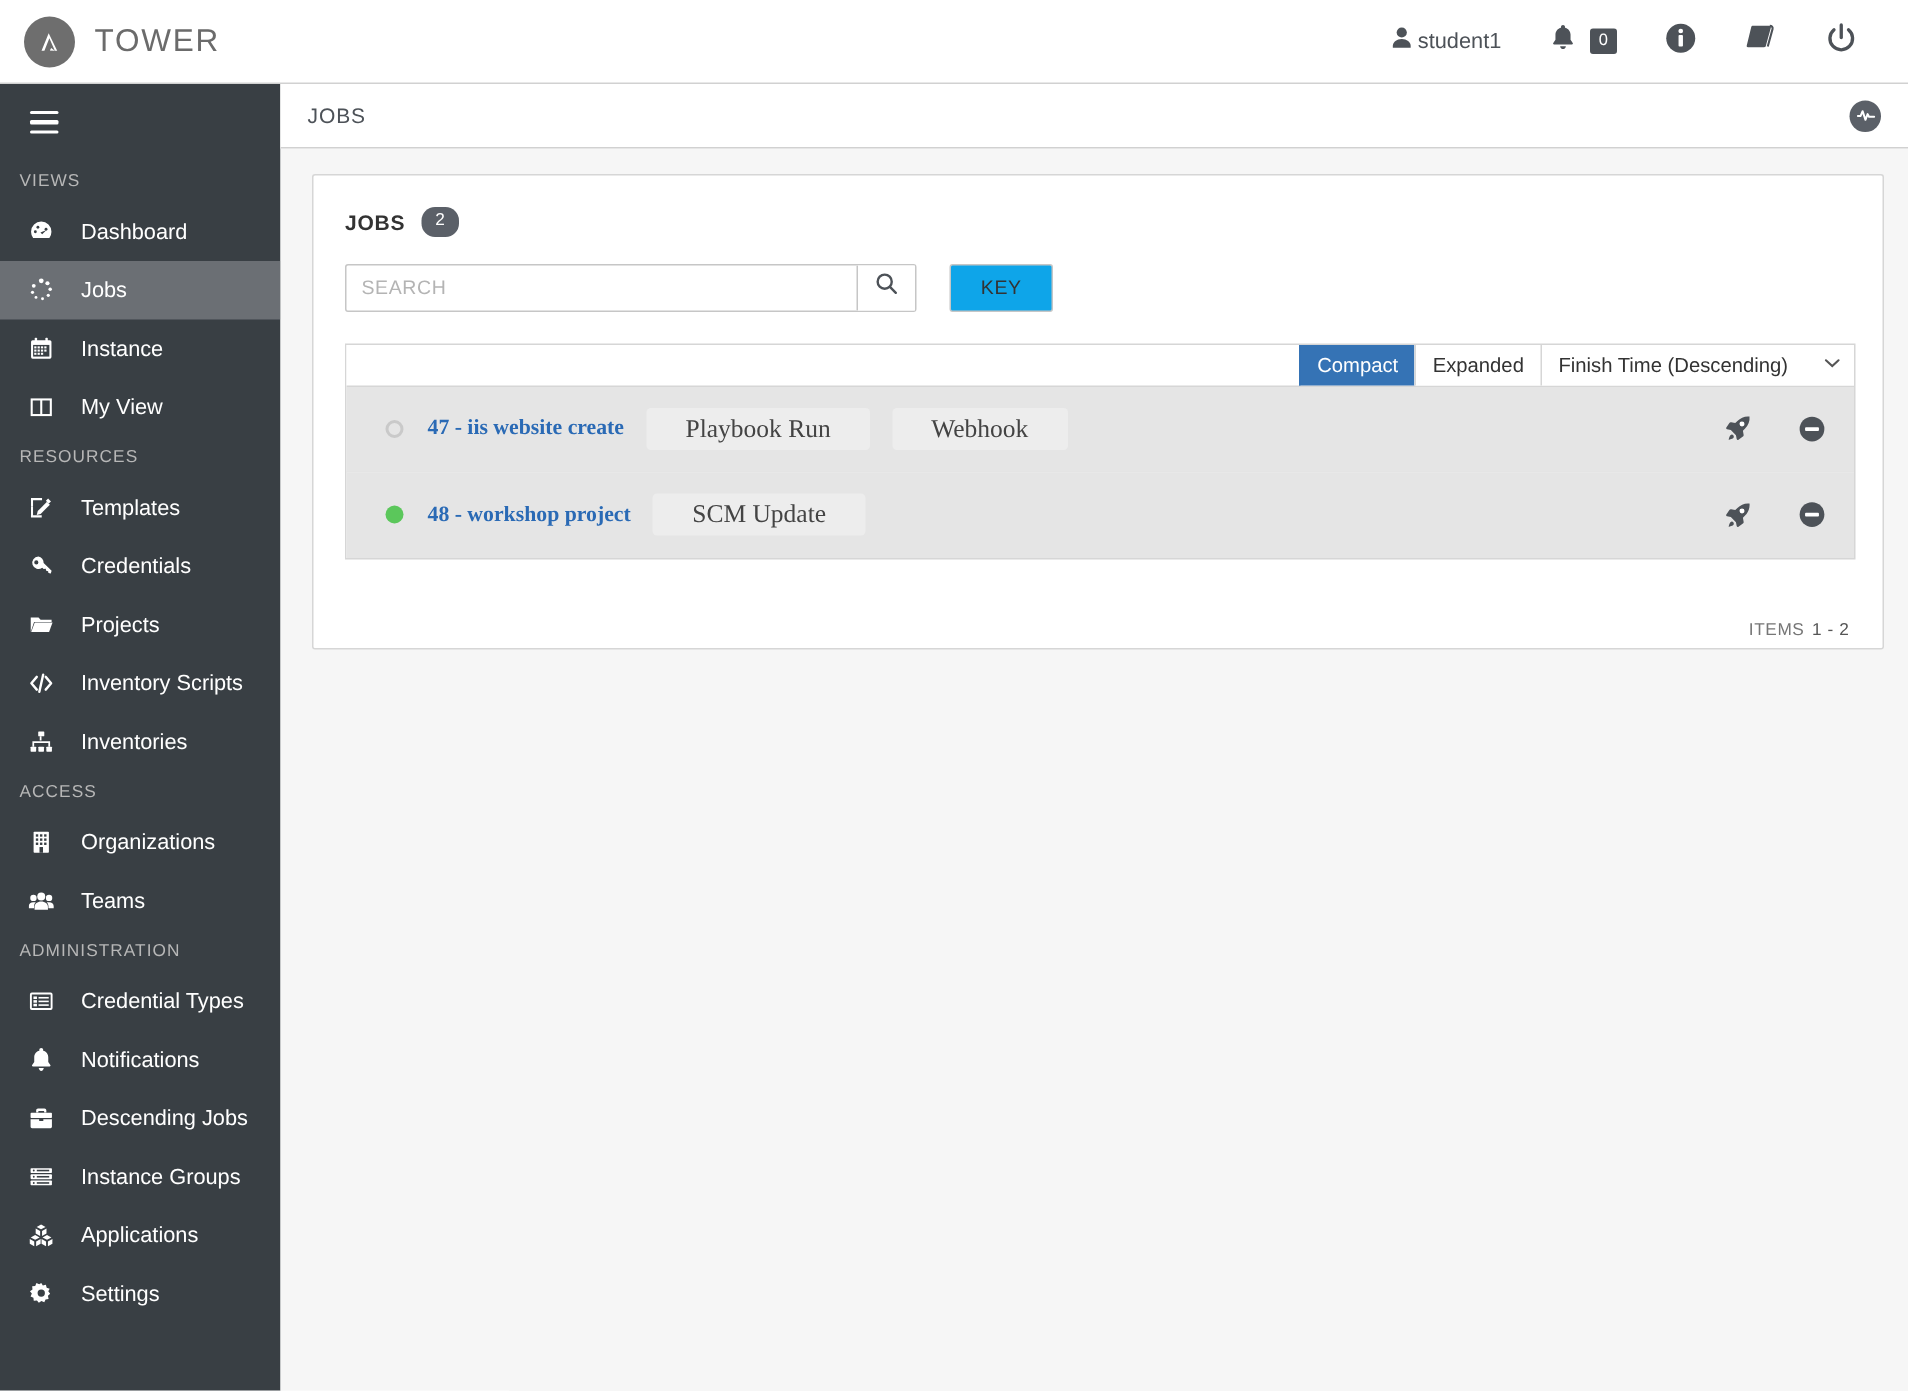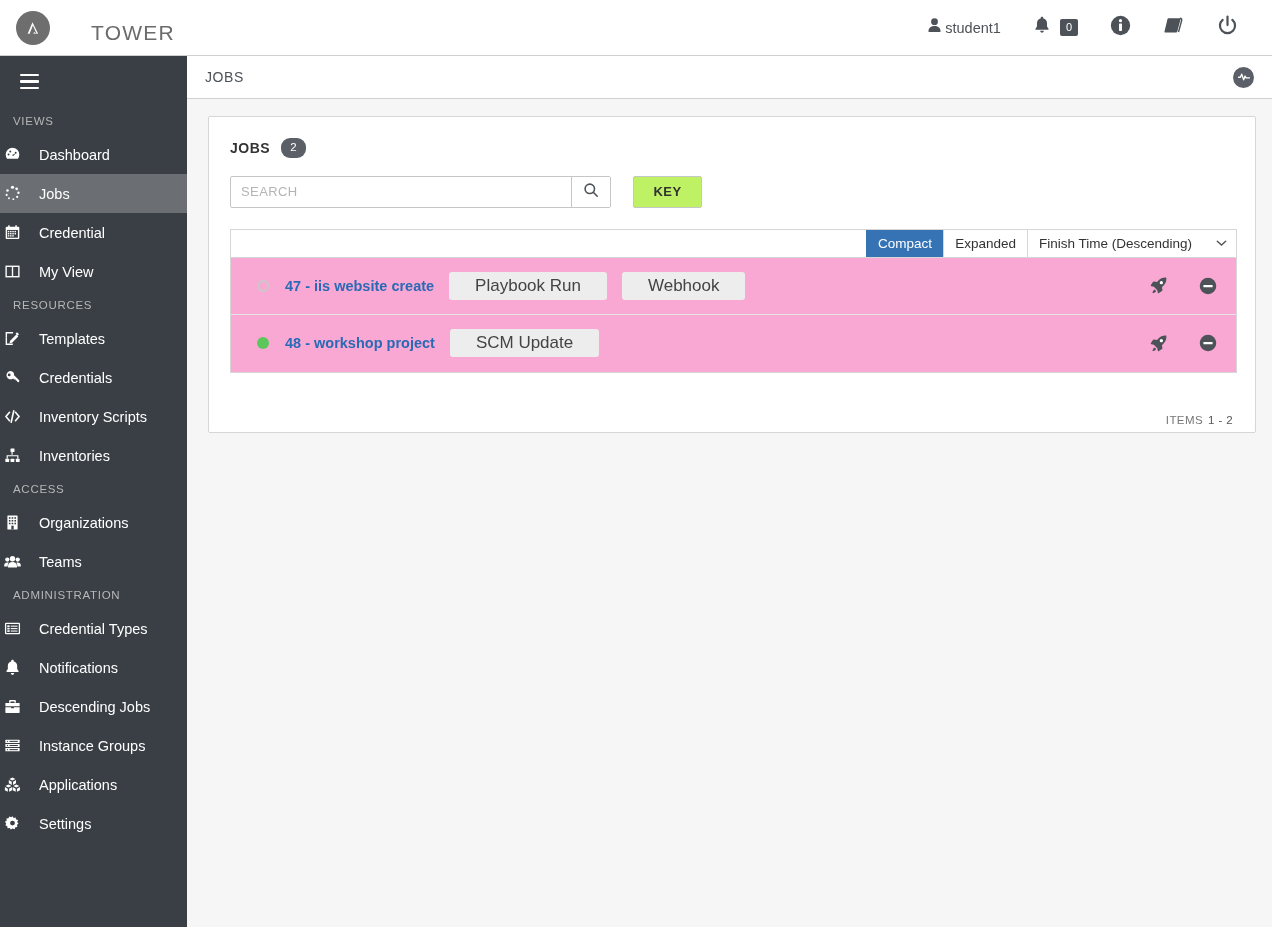--- a/index.html
+++ b/index.html
@@ -12,21 +12,21 @@
   }
 
   
   #top-header {
     position: absolute; top: 0; left: 0;
     width: 1272px; height: 56px;
     background: #ffffff;
     border-bottom: 1px solid #d1d1d1;
     display: flex; align-items: center;
   }
-  .brand { display: flex; align-items: flex-end; margin-left: 16px; gap: 28px; }
+  .brand { display: flex; align-items: center; margin-left: 16px; }
   .brand-logo {
     width: 34px; height: 34px; border-radius: 50%;
     background: #6e6e6e;
     display: flex; align-items: center; justify-content: center;
   }
   .brand-logo svg { display: block; }
   .brand-text {
     margin-left: 13px; font-size: 21px; letter-spacing: 1.2px;
     color: #6b6b6b; font-weight: 400;
   }
@@ -60,21 +60,21 @@
     display: block; width: 19px; height: 2.4px; background: #fff;
     margin-bottom: 4px; border-radius: 1px;
   }
   .nav-section {
     color: #b7b7b7; font-size: 11.5px; letter-spacing: 0.7px;
     padding: 8px 0 8px 13px; text-transform: uppercase;
   }
   .nav-item {
     display: flex; align-items: center; height: 39px;
     color: #ffffff; font-size: 14.5px; cursor: pointer;
-    padding-left: 4px; position: relative;
+    padding-left: 19px; position: relative;
   }
   .nav-item.active { background: #6b6f74; }
   .nav-item .ico {
     width: 28px; display: flex; align-items: center; justify-content: flex-start;
     color: #fff; flex-shrink: 0;
   }
   .nav-item .lbl { margin-left: 7px; }
 
   
   #main {
@@ -131,23 +131,23 @@
     font-family: "Liberation Sans", sans-serif;
   }
   .search-input::placeholder { color: #b4b4b4; letter-spacing: 0.4px; }
   .search-btn {
     width: 39px; border-left: 1px solid #c6c6c6;
     display: flex; align-items: center; justify-content: center;
     cursor: pointer; background: #fff; color: #4d5258;
   }
   .key-btn {
     margin-left: 22px; width: 69px; height: 32px;
-    border: 1px solid #c6c6c6; border-radius: 2px; background: #bef264;
+    border: 1px solid #c6c6c6; border-radius: 2px; background: #0ea5e9;
     display: flex; align-items: center; justify-content: center;
-    font-size: 13px; color: #333; cursor: pointer; letter-spacing: 0.4px; font-weight: bold;
+    font-size: 13px; color: #333; cursor: pointer; letter-spacing: 0.4px;
   }
 
   
   .list-wrap {
     margin: 21px 18px 0 21px;
     border: 1px solid #d6d6d6;
   }
   .list-toolbar {
     height: 28px; display: flex; align-items: stretch;
     border-bottom: 1px solid #d6d6d6; background: #fff;
@@ -161,22 +161,23 @@
   .tb-btn.selected { background: #3573b5; color: #ffffff; border-left-color: #3573b5; }
   .tb-select {
     display: flex; align-items: center; gap: 24px; padding: 0 9px 0 11px;
     font-size: 13.5px; color: #333; cursor: pointer;
     border-left: 1px solid #d6d6d6; background: #fff;
   }
   .chev { font-size: 10px; color: #555; }
 
   .job-row {
     height: 57px; display: flex; align-items: center;
-    padding: 0 18px 0 26px; background: #f9a8d4;
+    padding: 0 18px 0 26px; background: #e5e5e5;
     border-bottom: 1px solid #e4e4e4;
+    font-family: Liberation Serif, serif;
   }
   .job-row:last-child { border-bottom: 0; }
   .status-dot {
     width: 12px; height: 12px; border-radius: 50%; flex-shrink: 0;
   }
   .status-dot.pending { background: transparent; border: 2px solid #c9c9c9; width: 12px; height: 12px; }
   .status-dot.successful { background: #5bc75b; }
   .job-name {
     margin-left: 16px; font-size: 14.5px; font-weight: bold;
     color: #2a6ab5; cursor: pointer;
@@ -308,21 +309,21 @@
        <rect x="7.8" y="8.5" width="1.4" height="1.3"></rect>
               <rect x="9.9" y="8.5" width="1.4" height="1.3"></rect>
        <rect x="3.6" y="10.5" width="1.4" height="1.3"></rect>
               <rect x="5.7" y="10.5" width="1.4" height="1.3"></rect>
        <rect x="7.8" y="10.5" width="1.4" height="1.3"></rect>
             </g>
        <rect x="3.9" y="1.1" width="1.5" height="2.6" rx=".5"></rect>
             <rect x="10.6" y="1.1" width="1.5" height="2.6" rx=".5"></rect>
           </svg>
         </span>
-        <span class="lbl">Credential</span>
+        <span class="lbl">Instance</span>
       </div>
       <div class="nav-item">
         <span class="ico">
           <svg width="17" height="17" viewBox="0 0 16 16" fill="none" stroke="#fff" stroke-width="1.3">
             <rect x="2" y="3.1" width="12" height="9.8"></rect>
        <path d="M8 3.1v9.8"></path>
           </svg>
         </span>
         <span class="lbl">My View</span>
       </div>
@@ -338,20 +339,29 @@
         </span>
         <span class="lbl">Templates</span>
       </div>
       <div class="nav-item">
         <span class="ico">
           <svg width="17" height="17" viewBox="0 0 16 16" fill="#fff">
             <path d="M6.2 1.9a3.9 3.9 0 1 0 2.4 7l.9.9 1.3-.2.3 1.3 1.2.2.2 1.2 1.5.2.5-1.6-5-5a3.9 3.9 0 0 0-3.3-4zM4.9 4.3a1.3 1.3 0 1 1 0 2.6 1.3 1.3 0 0 1 0-2.6z"></path>
           </svg>
         </span>
         <span class="lbl">Credentials</span>
+      </div>
+      <div class="nav-item">
+        <span class="ico">
+          <svg width="17" height="17" viewBox="0 0 16 16" fill="#fff">
+            <path d="M1.4 3.4h4.9l1.3 1.5h6.9v1.3H3.5L1.4 12.6z"></path>
+       <path d="M3.9 6.6h11.2l-2.2 6H1.7z"></path>
+          </svg>
+        </span>
+        <span class="lbl">Projects</span>
       </div>
       <div class="nav-item">
         <span class="ico">
           <svg width="17" height="17" viewBox="0 0 16 16" fill="none" stroke="#fff" stroke-width="1.5" stroke-linecap="round" stroke-linejoin="round">
        <path d="M5.2 4 1.8 8l3.4 4"></path>
             <path d="M10.8 4 14.2 8l-3.4 4"></path>
             <path d="M9.2 2.6 6.8 13.4"></path>
           </svg>
         </span>
         <span class="lbl">Inventory Scripts</span>

